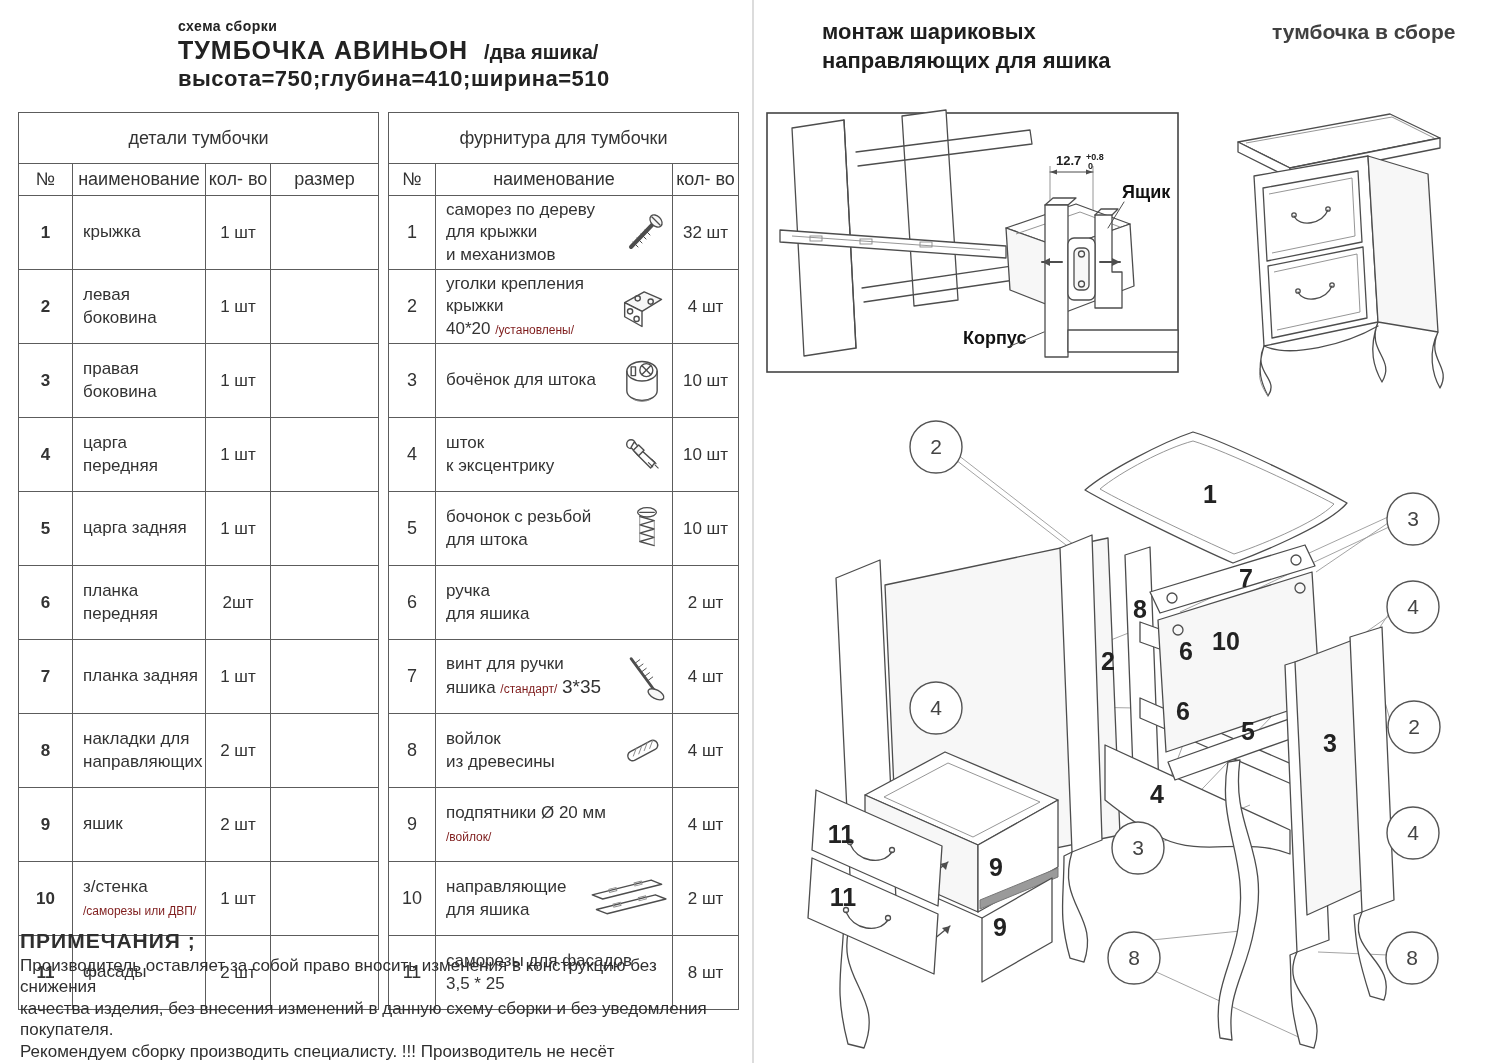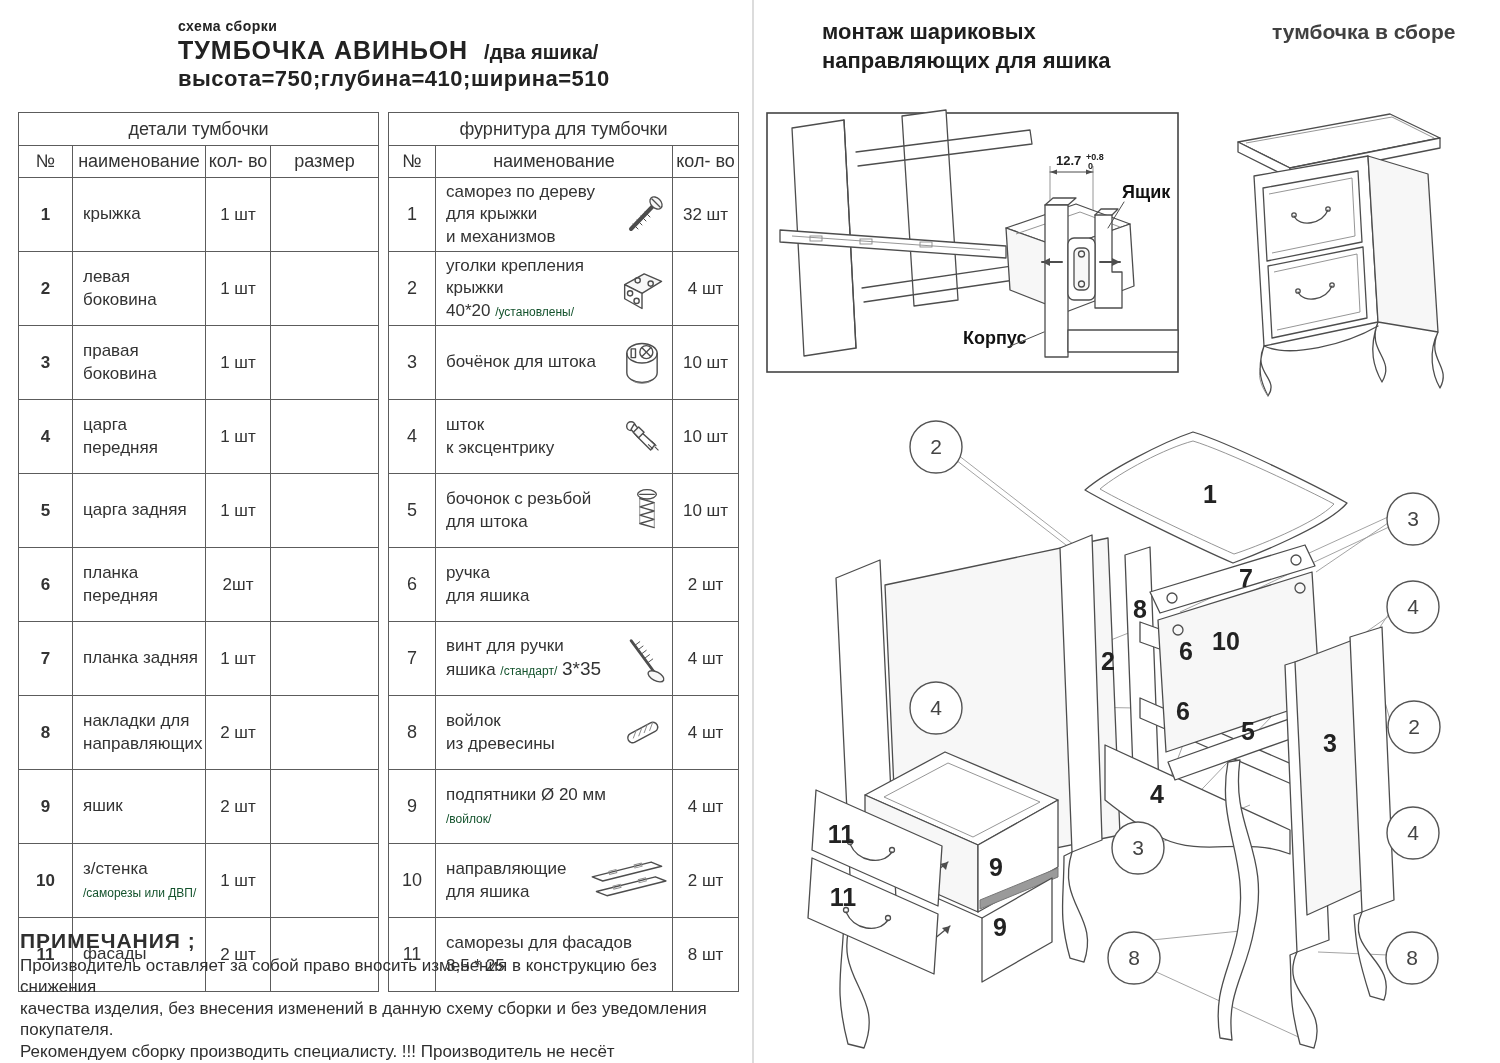--- a/index.html
+++ b/index.html
@@ -14,26 +14,26 @@
   .tl .l2 .suf{font-size:20px;font-weight:600;letter-spacing:0;}
   .tl .l3{font-size:22px;font-weight:700;letter-spacing:.5px;}
   .tr1{position:absolute;left:822px;top:18px;font-size:22px;font-weight:700;line-height:1.3;color:#1e1e1e;}
   .tr2{position:absolute;left:1233px;top:20px;font-size:21px;font-weight:700;color:#404040;margin-left:39px;}
 
   
   table.ptab{position:absolute;border-collapse:collapse;table-layout:fixed;background:#fff;}
   table.ptab td{border:1px solid #5c5c5c;vertical-align:middle;padding:2px 4px 2px 10px;
                 font-size:17px;color:#333;overflow:hidden;}
   table.ptab td.c{text-align:center;padding:2px 2px;}
-  table.ptab .ttl td{height:26px;text-align:center;font-size:18px;padding:3px;}
+  table.ptab .ttl td{height:26px;text-align:center;font-size:18px;padding:12px;}
   table.ptab .hdr td{height:31px;text-align:center;font-size:18px;padding:0;}
   table.ptab .row td{height:69px;}
   .numcell{font-size:21px;font-weight:700;color:#222;}
   .nm{line-height:1.3;}
-  .sm{font-size:12px;color:#14532d;}
+  .sm{font-size:12px;color:#7f1d1d;}
   .nmflex{display:flex;align-items:center;justify-content:space-between;}
   .icn{flex:0 0 auto;margin-left:2px;}
   .icn svg{display:block;}
 
   
   .notes{position:absolute;left:20px;top:929px;width:700px;color:#2f2f2f;}
   .notes .nt{font-size:21px;font-weight:600;letter-spacing:1px;margin-bottom:2px;}
   .notes .nl{font-size:17px;line-height:1.26;}
 
   

